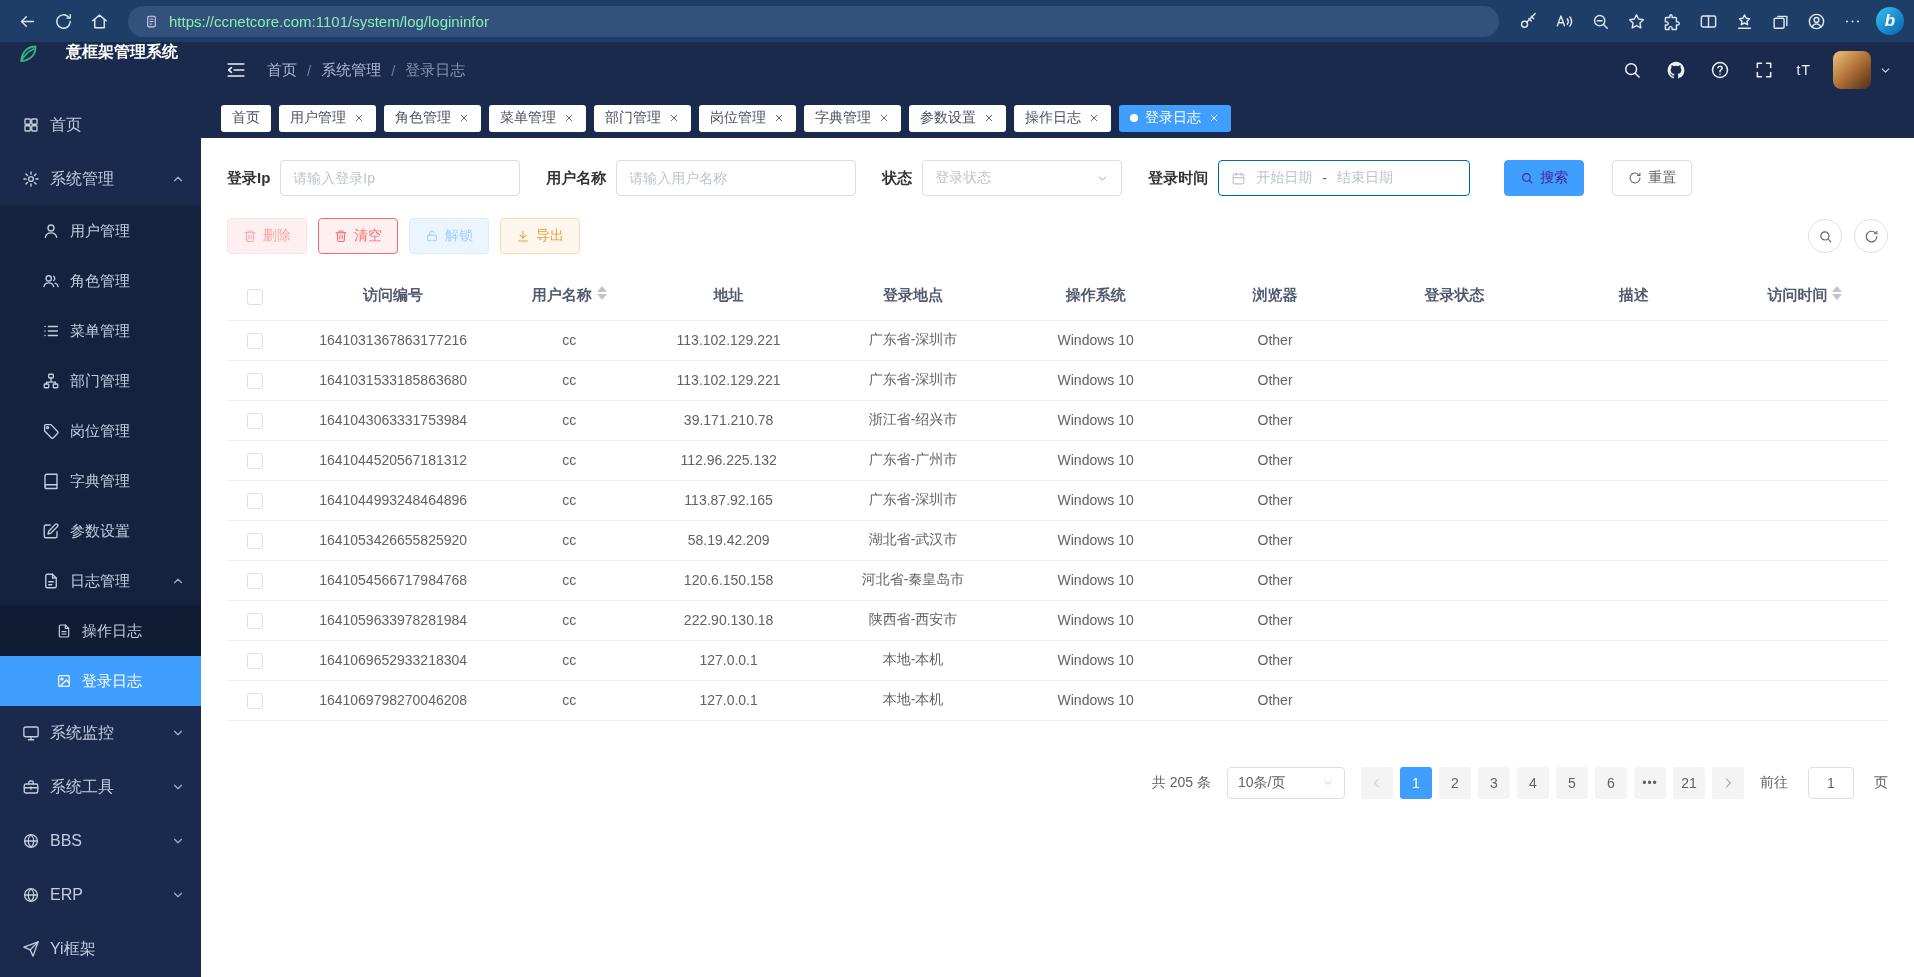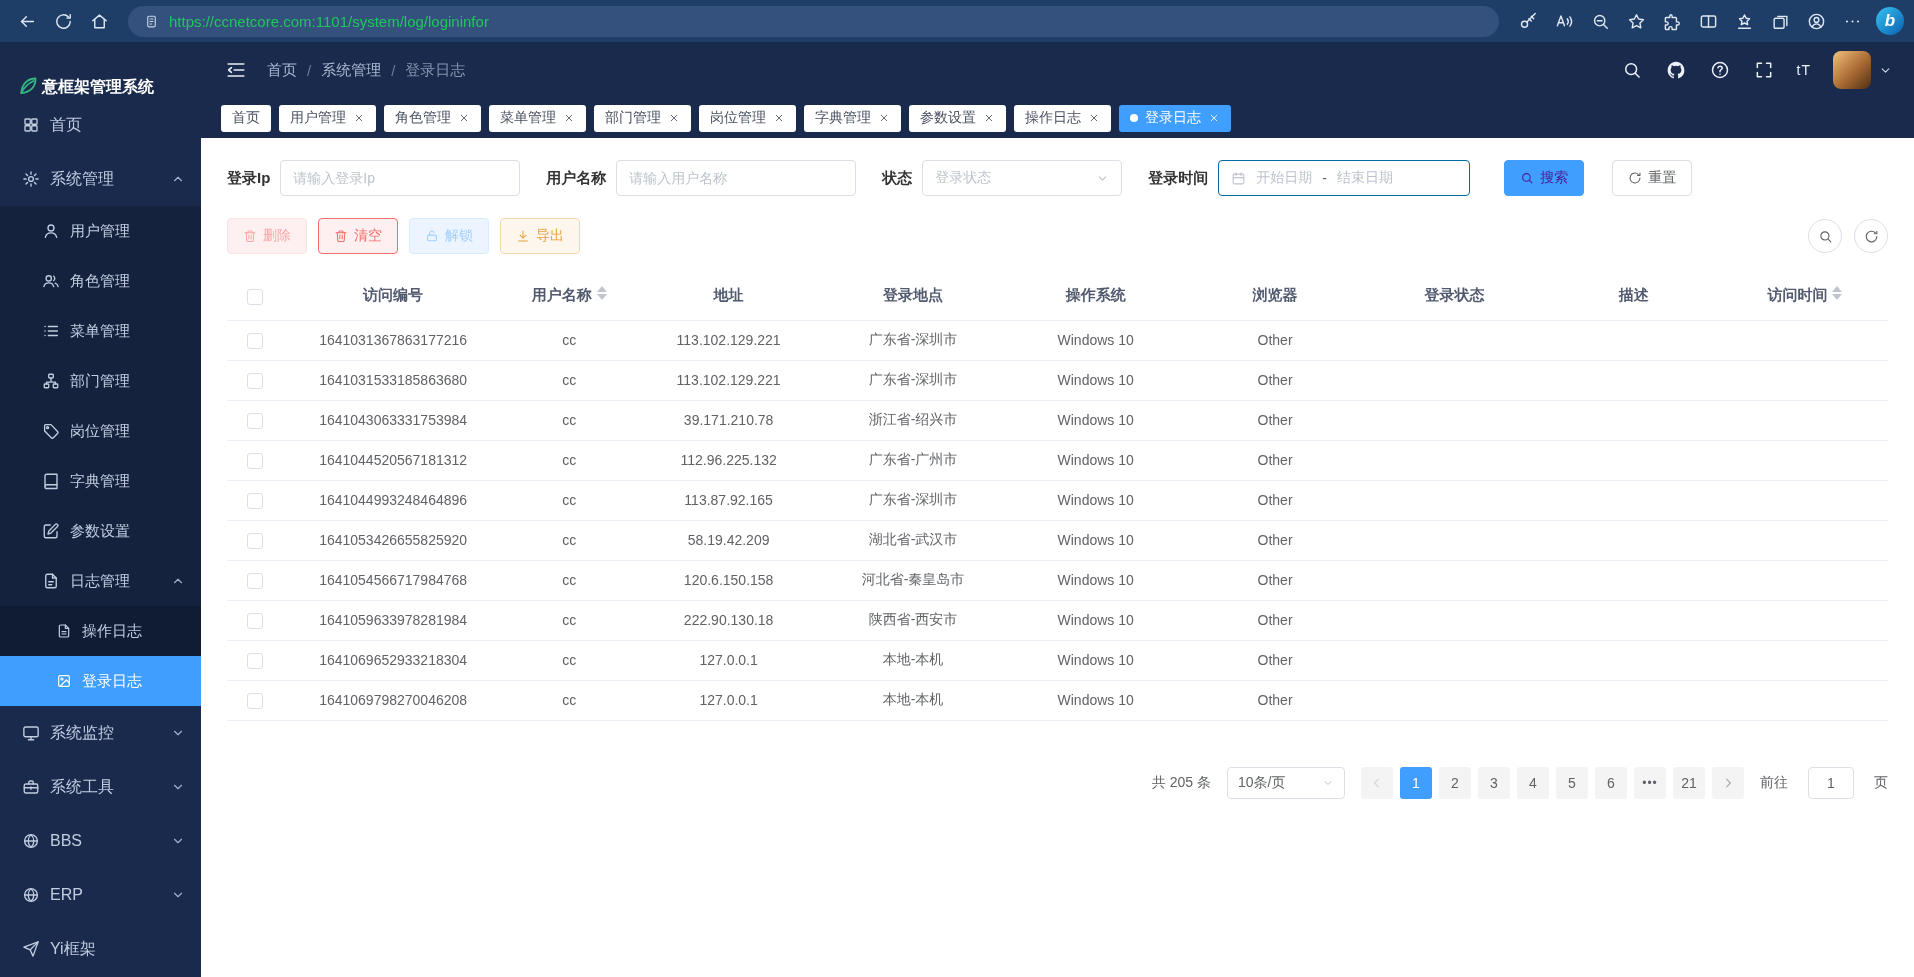--- a/index.html
+++ b/index.html
@@ -17,27 +17,27 @@
   .ic{display:inline-flex;align-items:center;justify-content:center;width:16px;height:16px;flex:0 0 auto;}
   .ic svg{width:100%;height:100%;display:block;}
 
   
   .browser-bar{height:42px;background:var(--chrome-bg);display:flex;align-items:center;padding:0 10px;}
   .bb-left,.bb-right{display:flex;align-items:center;gap:2px;}
   .bb-btn{width:34px;height:34px;border-radius:6px;display:flex;align-items:center;justify-content:center;color:#dfe7f2;flex:0 0 auto;}
   .bb-btn .ic{width:19px;height:19px;}
   .url-bar{flex:1;height:31px;background:#33517c;border-radius:16px;display:flex;align-items:center;gap:10px;padding:0 16px;margin:0 12px;min-width:0;}
   .url-ic{width:15px;height:15px;color:#c9d6e8;}
-  .url-text{color:#22c55e;font-size:15px;white-space:nowrap;overflow:hidden;}
+  .url-text{color:#86efac;font-size:15px;white-space:nowrap;overflow:hidden;}
   .copilot-badge{width:28px;height:28px;border-radius:50%;background:linear-gradient(135deg,#35c3f3,#0b5fb0);color:#fff;font-weight:bold;font-size:17px;font-style:italic;display:flex;align-items:center;justify-content:center;margin-left:5px;}
 
   
   .app{display:flex;height:935px;}
   .sidebar{width:201px;background:var(--panel-bg);flex:0 0 auto;display:flex;flex-direction:column;color:#c3cde0;overflow:hidden;}
-  .logo{height:56px;display:flex;align-items:flex-end;gap:2px;padding:0 16px;flex:0 0 auto;}
+  .logo{height:56px;display:flex;align-items:flex-start;gap:26px;padding:0 16px;flex:0 0 auto;}
   .logo .ic{width:24px;height:24px;color:var(--success);}
   .logo-text{color:#fff;font-size:16px;font-weight:bold;white-space:nowrap;}
   .side-menu{flex:1;overflow:hidden;}
   .side-item{display:flex;align-items:center;gap:10px;cursor:pointer;white-space:nowrap;}
   .side-item.lvl0{height:54px;padding:0 16px 0 22px;font-size:16px;}
   .side-item.lvl1{height:50px;padding:0 16px 0 42px;font-size:15px;background:#14223e;}
   .side-item.lvl2{height:50px;padding:0 16px 0 56px;font-size:15px;background:#101c34;}
   .side-item.active{background:var(--accent);color:#fff;}
   .si-icon{width:18px;height:18px;}
   .lvl2 .si-icon{width:16px;height:16px;}

